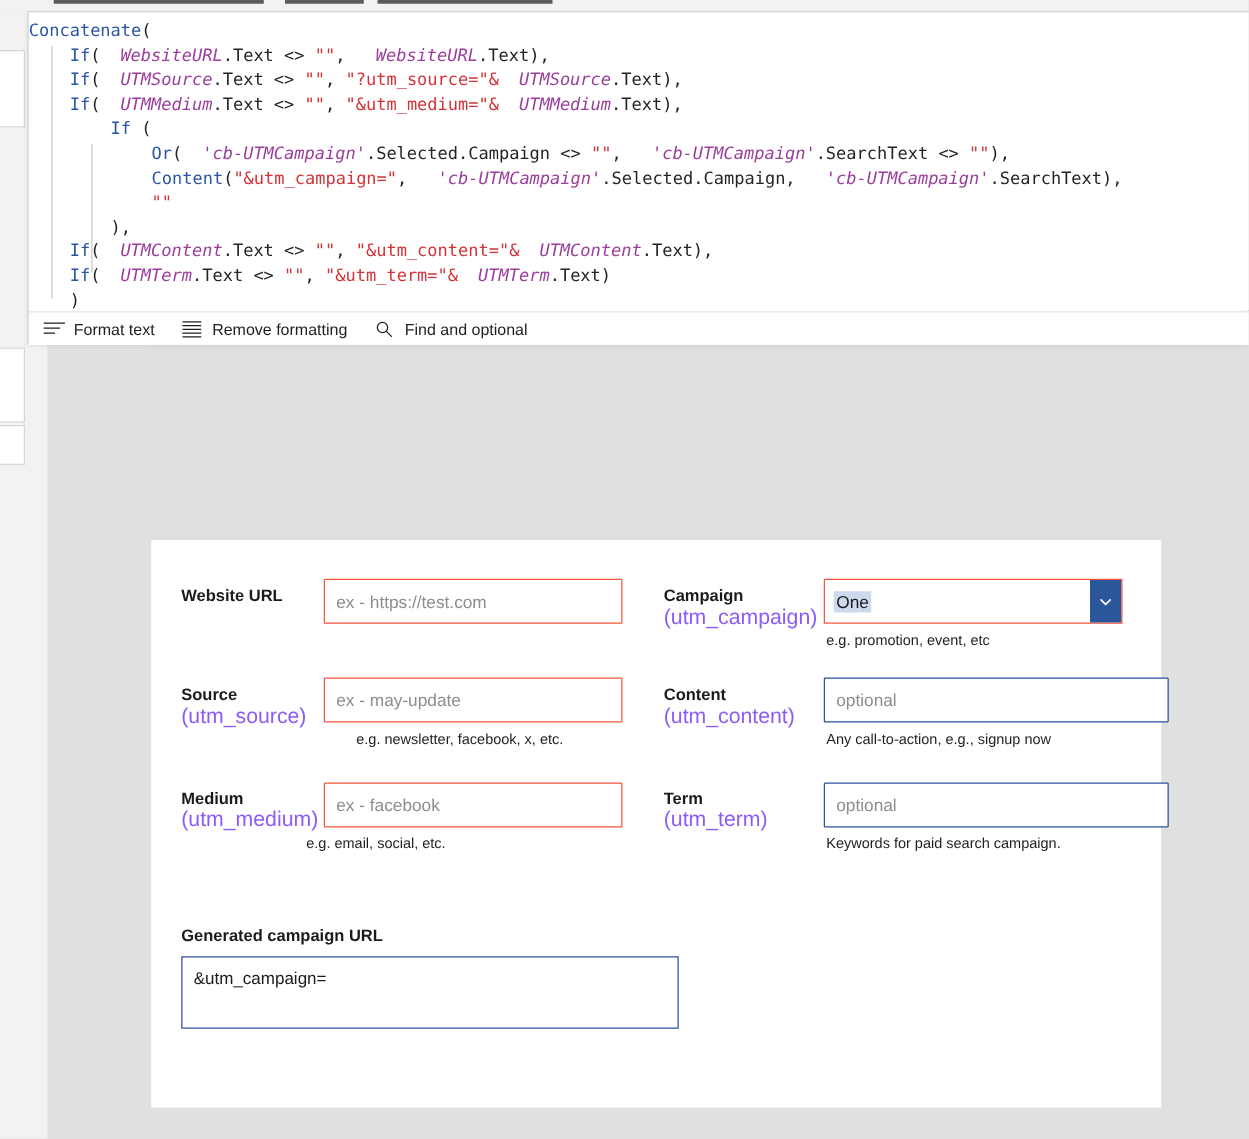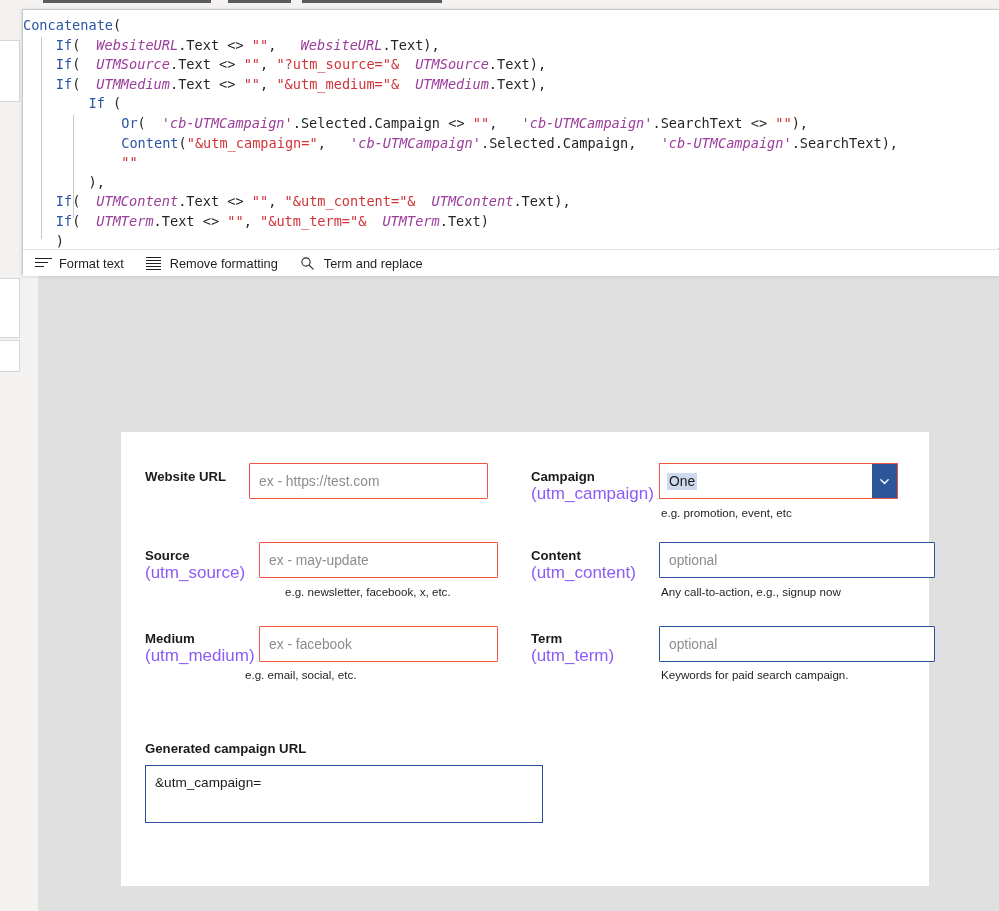--- a/index.html
+++ b/index.html
@@ -133,21 +133,21 @@
 <div id="canvas">
   <div id="form-card" style="left:83px; top:155px;">
 
     <div class="col-left">
 
       <div class="field-row" style="top:0;">
         <div class="lbl-block">
           <div class="lbl-main">Website URL</div>
           <div class="lbl-sub"></div>
         </div>
-        <input class="inp" style="left: 104px; top: -5px;" type="text" placeholder="ex - https://test.com">
+        <input class="inp" style="left: 114px; top: -5px;" type="text" placeholder="ex - https://test.com">
       </div>
 
       <div class="field-row" style="top:79px;">
         <div class="lbl-block">
           <div class="lbl-main">Source</div>
           <div class="lbl-sub">(utm_source)</div>
         </div>
         <input class="inp" style="left: 114px; top: -5px;" type="text" placeholder="ex - may-update">
         <div class="hint" style="left:116px; top:38px;margin-left:24px;">e.g. newsletter, facebook, x, etc.</div>
       </div>
@@ -245,16 +245,16 @@
       </span>
       <span>Remove formatting</span>
     </div>
     <div class="tb-item">
       <span class="tb-ico">
         <svg width="15" height="15" viewBox="0 0 16 16">
           <circle cx="6.4" cy="6.4" r="4.4" stroke="#201f1e" stroke-width="1.1" fill="none"></circle>
           <line x1="9.7" y1="9.7" x2="14" y2="14" stroke="#201f1e" stroke-width="1.1" stroke-linecap="round"></line>
         </svg>
       </span>
-      <span>Term and replace</span>
+      <span>Find and optional</span>
     </div>
   </div>
 </div>
 
 </body></html>

